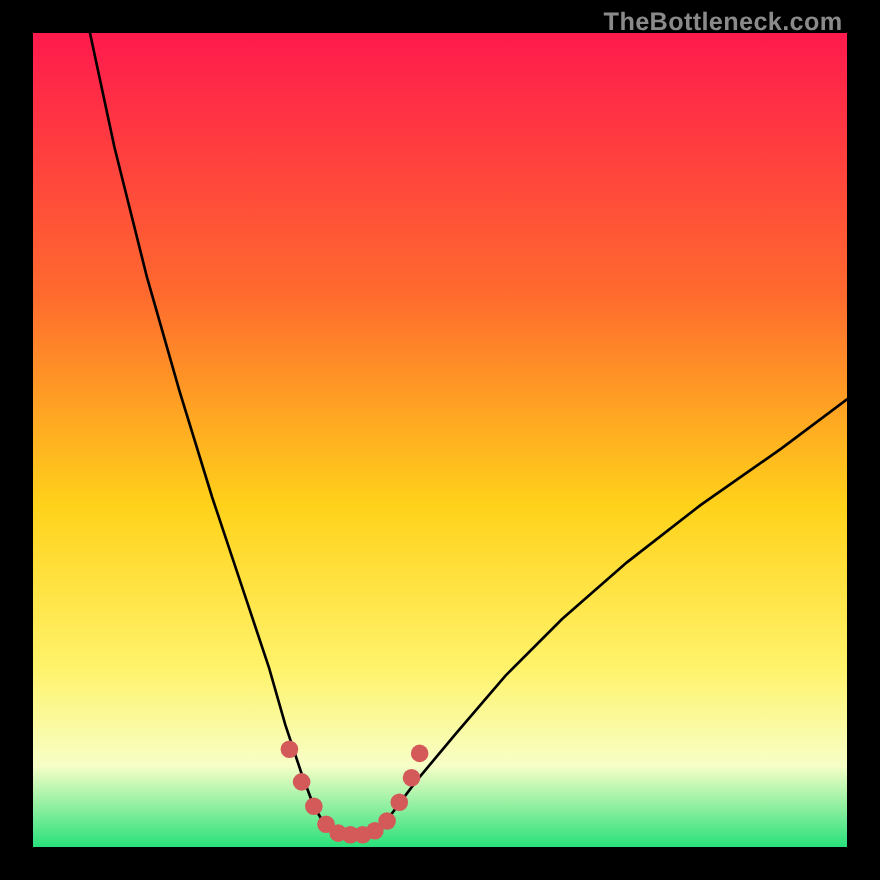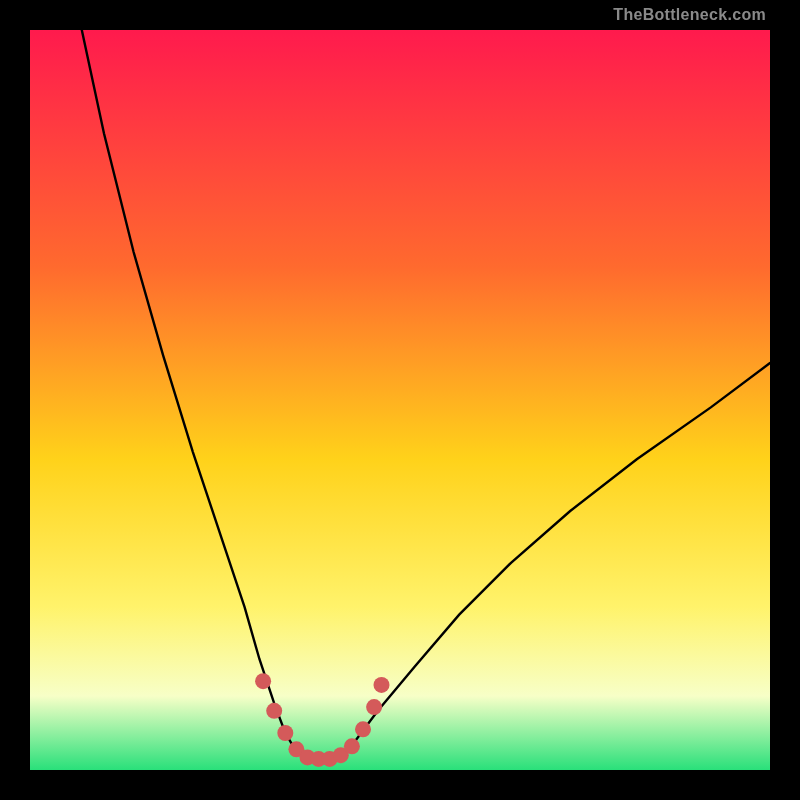--- a/index.html
+++ b/index.html
@@ -23,21 +23,21 @@
     left: 0;
     top: 0;
     width: 740px;
     height: 740px;
   }
   .watermark {
     position: absolute;
     top: 6px;
     right: 34px;
     font-family: Arial, Helvetica, sans-serif;
-    font-size: 16px;
+    font-size: 23px;
     font-weight: 600;
     color: #8a8a8a;
     letter-spacing: 0.3px;
   }
   svg { display: block; }
 </style>
 </head>
 <body>
 
 <div class="frame">

